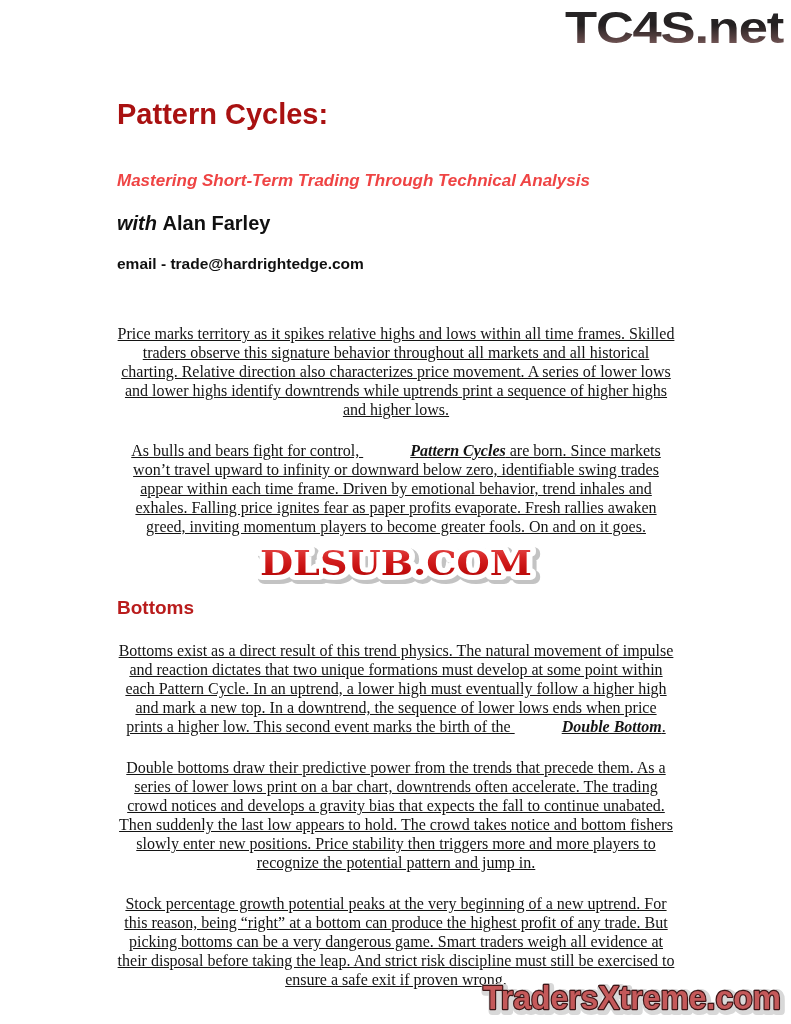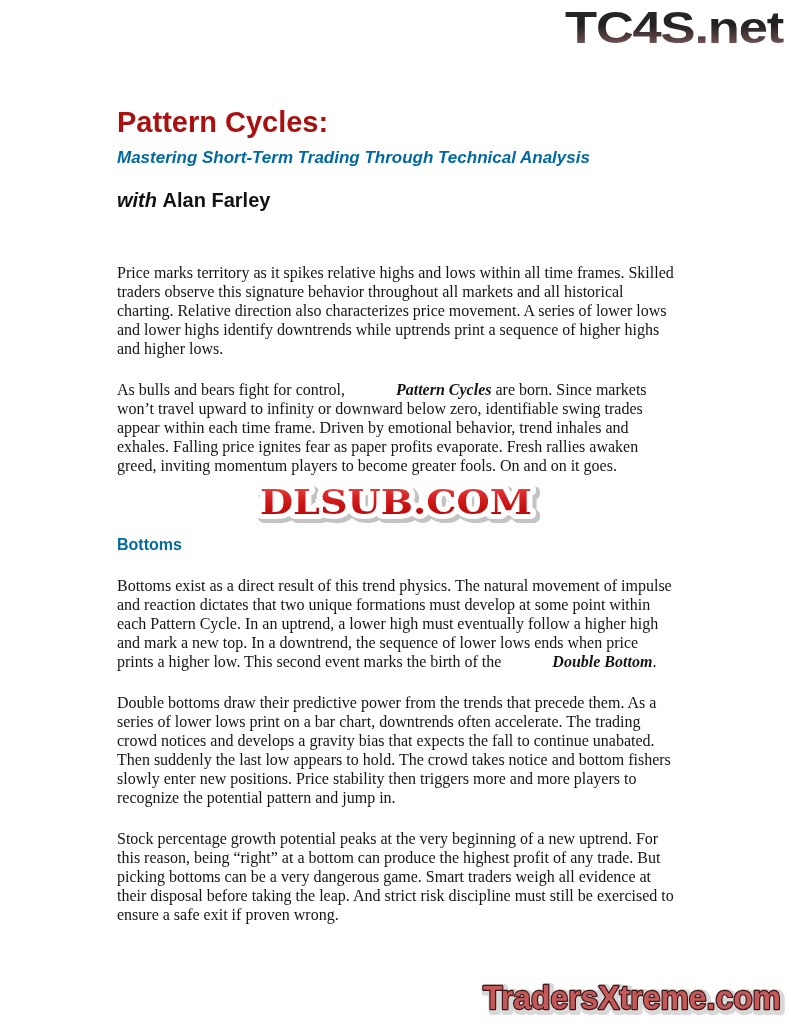--- a/index.html
+++ b/index.html
@@ -19,38 +19,38 @@
     top: 2px;
     right: 3px;
     width: 228px;
     height: 52px;
   }
 
   
   .content {
     position: absolute;
     left: 117px;
-    top: 16px;
+    top: 8px;
     width: 558px;
   }
 
   .doc-title {
     margin-top: 90px;
     font-size: 29px;
     font-weight: bold;
     color: #A91111;
     font-family: "Liberation Sans", sans-serif;
   }
 
   .doc-subtitle {
-    margin-top: 9px;
+    margin-top: 40px;
     font-size: 17px;
     font-weight: bold;
     font-style: italic;
-    color: #0369a1;
+    color: #ef4444;
     font-family: "Liberation Sans", sans-serif;
   }
 
   .byline {
     margin-top: 21px;
     font-size: 20px;
     color: #111111;
     font-family: "Liberation Sans", sans-serif;
   }
   .byline .with { font-style: italic; font-weight: bold; }
@@ -63,37 +63,38 @@
     color: #111111;
     font-family: "Liberation Sans", sans-serif;
   }
 
   .body-par {
     font-family: "Liberation Serif", serif;
     font-size: 16px;
     line-height: 19px;
     color: #141414;
     margin-top: 22px;
-    text-align: left;
+    text-align: center;
+    text-decoration: underline;
   }
   .body-par.first { margin-top: 51px; }
   .body-par .em { font-weight: bold; font-style: italic; margin-left: 47px; }
 
   .dlsub-logo {
     display: block;
     margin: 3px auto 0 auto;
     width: 290px;
     height: 50px;
   }
 
   .section-heading {
     margin-top: 8px;
-    font-size: 16px;
+    font-size: 19px;
     font-weight: bold;
-    color: #0369a1;
+    color: #b91c1c;
     font-family: "Liberation Sans", sans-serif;
   }
 
   
   .traders-logo {
     position: absolute;
     bottom: 3px;
     right: 3px;
     width: 310px;
     height: 46px;
@@ -123,20 +124,21 @@
     <h1 class="doc-title">Pattern Cycles:</h1>
 
     <h2 class="doc-subtitle">Mastering Short-Term Trading Through Technical Analysis</h2>
 
     <div class="byline">
       <span class="with">with</span>
       <span> </span>
       <span class="name">Alan Farley</span>
     </div>
 
+    <div class="email-line">email - trade@hardrightedge.com</div>
 
     <p class="body-par first">Price marks territory as it spikes relative highs and lows within all time frames. Skilled traders observe this signature behavior throughout all markets and all historical charting. Relative direction also characterizes price movement. A series of lower lows and lower highs identify downtrends while uptrends print a sequence of higher highs and higher lows.</p>
 
     <p class="body-par"><span>As bulls and bears fight for control, </span><span class="em">Pattern Cycles</span><span> are born. Since markets won’t travel upward to infinity or downward below zero, identifiable swing trades appear within each time frame. Driven by emotional behavior, trend inhales and exhales. Falling price ignites fear as paper profits evaporate. Fresh rallies awaken greed, inviting momentum players to become greater fools. On and on it goes.</span></p>
 
     <svg class="dlsub-logo" viewBox="0 0 290 50" xmlns="http://www.w3.org/2000/svg">
       <defs>
         <linearGradient id="dlsubGrad" x1="0" y1="0" x2="0" y2="1">
           <stop offset="0%" stop-color="#e65252"></stop>
           <stop offset="35%" stop-color="#d62222"></stop>

